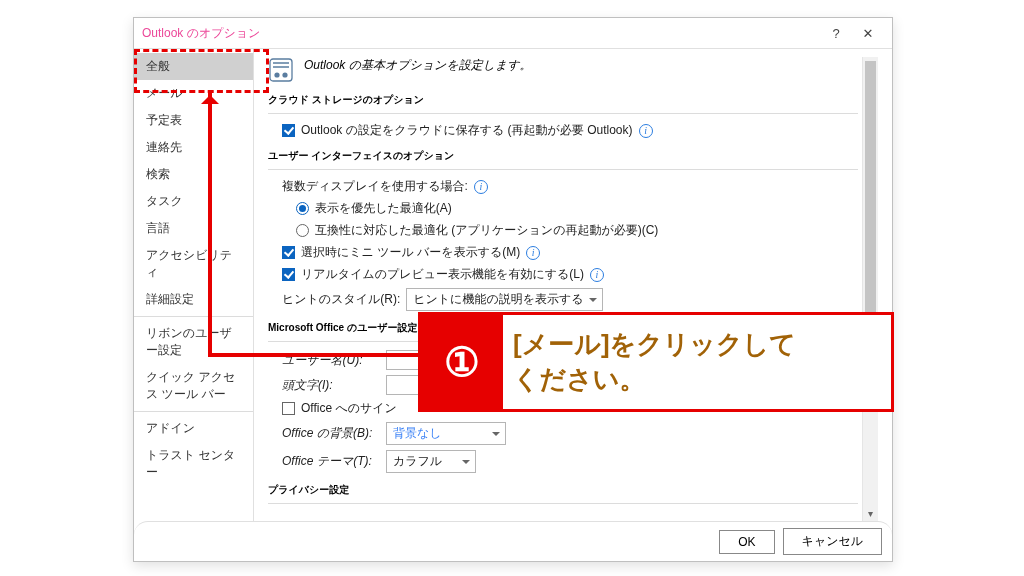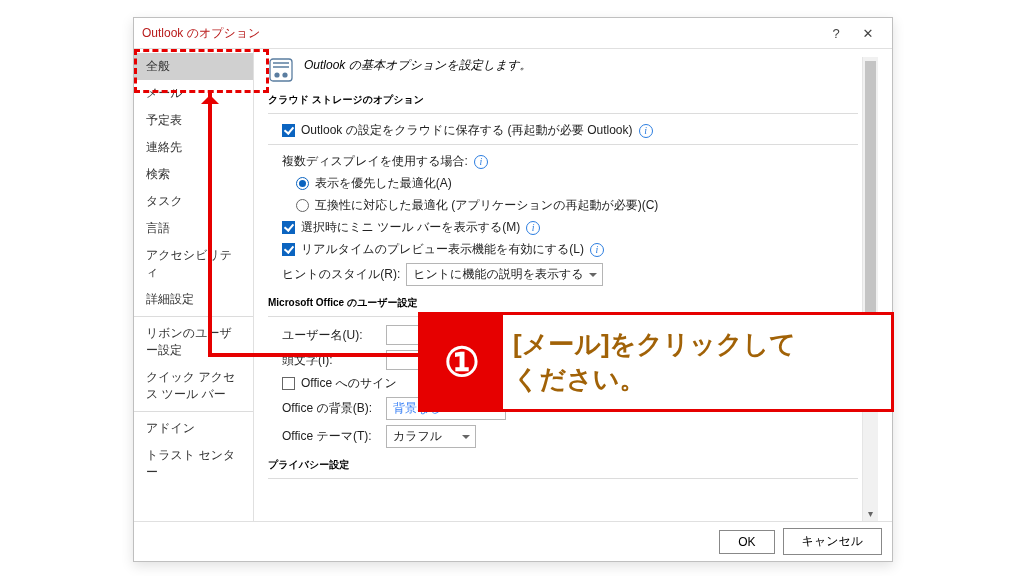--- a/index.html
+++ b/index.html
@@ -19,21 +19,21 @@
   border: 1px solid #bfbfbf;
   background: #fff;
   display: flex; flex-direction: column;
   box-shadow: 0 4px 12px rgba(0,0,0,.12);
 }
 .titlebar {
   height: 30px;
   display: flex; align-items: center;
   padding: 0 8px;
 }
-.title { font-size: 12px; color: #b91c1c; }
+.title { font-size: 12px; color: #ec4899; }
 .titlebar-spacer { flex: 1; }
 .t-btn { width: 32px; text-align: center; font-size: 13px; color: #444; cursor: pointer; }
 .body { flex: 1; display: flex; border-top: 1px solid #e0e0e0; overflow: hidden; }
 .sidebar {
   width: 120px;
   border-right: 1px solid #e0e0e0;
   padding-top: 4px;
   background: #fff;
 }
 .sidebar-item {
@@ -77,31 +77,31 @@
   display: inline-block;
   min-width: 150px;
   background: #fff;
 }
 .select::after {
   content: ""; position: absolute; right: 5px; top: 50%;
   width: 0; height: 0; border: 4px solid transparent; border-top-color: #666;
   transform: translateY(-25%);
 }
 .field-row { display: flex; align-items: center; gap: 8px; margin: 5px 0 5px 14px; }
-.field-label { width: 96px; color: #222; }
+.field-label { width: 96px; color: #222; font-style: italic; }
 .text-input { border: 1px solid #b5b5b5; height: 20px; width: 190px; padding: 0 4px; font-size: 12px; color: #777; }
 .scrollbar {
   width: 16px; background: #f1f1f1; border-left: 1px solid #e5e5e5; position: relative;
 }
 .thumb { position: absolute; left: 2px; right: 2px; top: 4px; height: 260px; background: #c4c4c4; }
 .sb-arrow { position: absolute; left: 0; right: 0; height: 14px; text-align: center; color: #666; font-size: 10px; line-height: 14px; }
 .sb-arrow.bottom { bottom: 0; }
 .footer {
   height: 40px; border-top: 1px solid #e0e0e0;
-  display: flex; align-items: center; justify-content: flex-end; gap: 8px; padding: 0 10px;
+  display: flex; align-items: center; justify-content: flex-end; gap: 8px; padding: 0 10px; border-radius: 14px;
 }
 .btn { border: 1px solid #888; background: #fff; padding: 4px 18px; cursor: pointer; font-size: 12px; }
 
 .anno-highlight {
   position: absolute;
   left: 134px; top: 49px;
   width: 135px; height: 44px;
   border: 3px dashed #e60000;
   pointer-events: none;
   z-index: 50;
@@ -176,20 +176,21 @@
         </div>
 
         <div class="section-title">クラウド ストレージのオプション</div>
         <div class="hr-under"></div>
         <div class="row">
           <span class="cb checked"></span>
           <span>Outlook の設定をクラウドに保存する (再起動が必要 Outlook)</span>
           <span class="info-icon"></span>
         </div>
 
+        <div class="section-title">ユーザー インターフェイスのオプション</div>
         <div class="hr-under"></div>
         <div class="row">
           <span>複数ディスプレイを使用する場合:</span>
           <span class="info-icon"></span>
         </div>
         <div class="row sub">
           <span class="rb checked"></span>
           <span>表示を優先した最適化(A)</span>
         </div>
         <div class="row sub">

